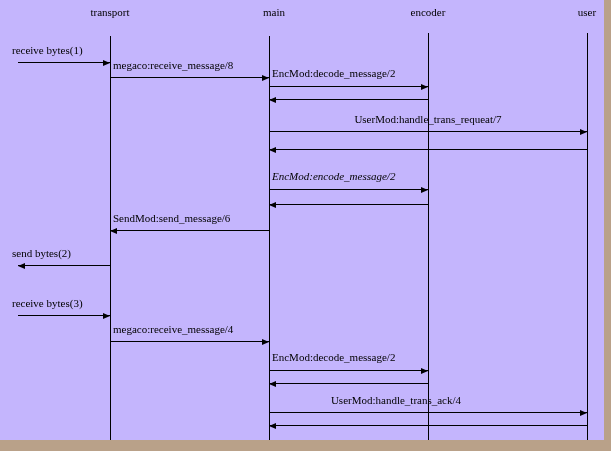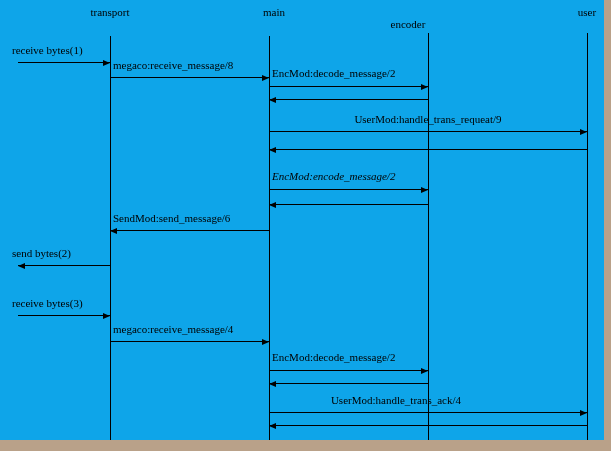--- a/index.html
+++ b/index.html
@@ -4,21 +4,21 @@
 <style>
   html, body {
     margin: 0;
     padding: 0;
     background: #b9a189;
   }
   #canvas {
     position: relative;
     width: 611px;
     height: 451px;
-    background: #0ea5e9;
+    background: #c4b5fd;
     overflow: hidden;
     font-family: "Liberation Serif", "DejaVu Serif", serif;
   }
   
   #plot-border-bottom {
     position: absolute;
     left: 0;
     top: 440px;
     width: 611px;
     height: 11px;
@@ -82,40 +82,40 @@
 </style>
 </head>
 <body>
 
 <div id="canvas">
   <div id="actor-layer">
       <div class="actor-label" style="left: 110px; top: 6px;">transport</div>
       <div class="lifeline" style="left: 110px; top: 36px; height: 404px;"></div>
       <div class="actor-label" style="left: 274px; top: 6px;">main</div>
       <div class="lifeline" style="left: 269px; top: 36px; height: 404px;"></div>
-      <div class="actor-label" style="left: 408px; top: 6px; margin-top: 12px;">encoder</div>
+      <div class="actor-label" style="left: 428px; top: 6px;">encoder</div>
       <div class="lifeline" style="left: 428px; top: 33px; height: 407px;"></div>
       <div class="actor-label" style="left: 587px; top: 6px;">user</div>
       <div class="lifeline" style="left: 587px; top: 33px; height: 407px;"></div>
     </div>
   <div id="message-layer">
       <div class="msg-line" style="left: 18px; top: 62px; width: 92px;"></div>
       <div class="arrow-head right" style="top: 60px; left: 103px;"></div>
       <div class="msg-label" style="left: 12px; top: 44px;">receive bytes(1)</div>
       <div class="msg-line" style="left: 110px; top: 77px; width: 159px;"></div>
       <div class="arrow-head right" style="top: 75px; left: 262px;"></div>
       <div class="msg-label" style="left: 113px; top: 59px;">megaco:receive_message/8</div>
       <div class="msg-line" style="left: 269px; top: 86px; width: 159px;"></div>
       <div class="arrow-head right" style="top: 84px; left: 421px;"></div>
       <div class="msg-label" style="left: 272px; top: 67px;">EncMod:decode_message/2</div>
       <div class="msg-line" style="left: 269px; top: 99px; width: 159px;"></div>
       <div class="arrow-head left" style="top: 97px; left: 269px;"></div>
       <div class="msg-line" style="left: 269px; top: 131px; width: 318px;"></div>
       <div class="arrow-head right" style="top: 129px; left: 580px;"></div>
-      <div class="msg-label center" style="left: 428px; top: 113px;">UserMod:handle_trans_requeat/9</div>
+      <div class="msg-label center" style="left: 428px; top: 113px;">UserMod:handle_trans_requeat/7</div>
       <div class="msg-line" style="left: 269px; top: 149px; width: 318px;"></div>
       <div class="arrow-head left" style="top: 147px; left: 269px;"></div>
       <div class="msg-line" style="left: 269px; top: 189px; width: 159px;"></div>
       <div class="arrow-head right" style="top: 187px; left: 421px;"></div>
       <div class="msg-label" style="left: 272px; top: 170px; font-style: italic;">EncMod:encode_message/2</div>
       <div class="msg-line" style="left: 269px; top: 204px; width: 159px;"></div>
       <div class="arrow-head left" style="top: 202px; left: 269px;"></div>
       <div class="msg-line" style="left: 110px; top: 230px; width: 159px;"></div>
       <div class="arrow-head left" style="top: 228px; left: 110px;"></div>
       <div class="msg-label" style="left: 113px; top: 212px;">SendMod:send_message/6</div>

